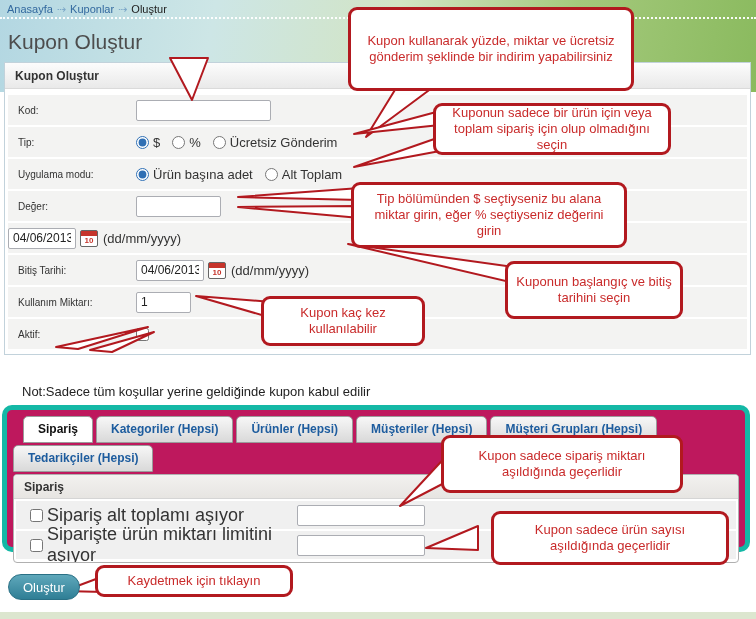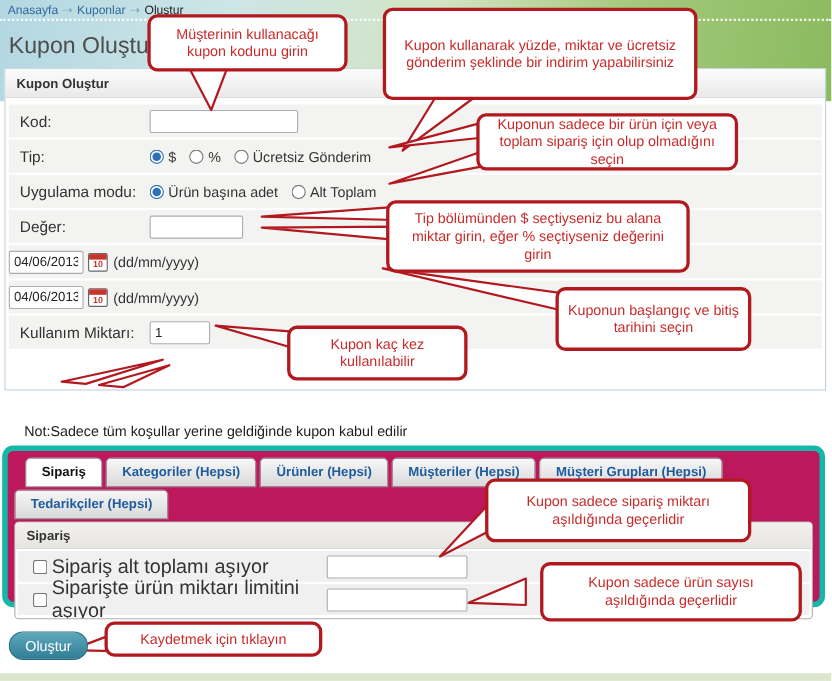--- a/index.html
+++ b/index.html
@@ -19,21 +19,21 @@
 
   .page-title { position:absolute; left:8px; top:30px; font-size:21px; color:#4d4d4d; }
 
   
   .panel { position:absolute; left:4px; top:62px; width:747px; height:293px; background:#fff;
     border:1px solid #c2d2db; }
   .panel-header { height:26px; line-height:26px; padding-left:10px; font-size:12px; font-weight:bold; color:#333;
     background:linear-gradient(#fcfcfc,#e9e9e9); border-bottom:1px solid #dadada; }
   .rows { padding:6px 3px 0 3px; }
   .frow { height:30px; margin-bottom:2px; background:#f3f3f2; display:flex; align-items:center; }
-  .flabel { width:128px; padding-left:10px; font-size:14px; color:#333; flex:none; }
+  .flabel { width:128px; padding-left:10px; font-size:10px; color:#333; flex:none; }
   .fctrl { display:flex; align-items:center; }
   input[type=text] { border:1px solid #abadb3; border-radius:2px; height:21px; font-size:12px;
     padding:0 4px; font-family:"Liberation Sans", sans-serif; color:#222; background:#fff; }
   .in-kod { width:135px; }
   .in-deger { width:85px; }
   .in-date { width:68px; font-size:11px; }
   .in-adet { width:55px; }
   input[type=radio], input[type=checkbox] { accent-color:#2f6fb4; width:13px; height:13px; margin-right:4px; }
   .radio-lab { font-size:13px; color:#333; margin-right:12px; }
   .hint { font-size:13px; color:#333; margin-left:5px; }
@@ -147,37 +147,44 @@
           <input type="text" class="in-date" value="04/06/2013" style="">
           <span class="cal">
               <span class="cal-top"></span>
               <span class="cal-day">10</span>
             </span>
           <span class="hint">(dd/mm/yyyy)</span>
         </div>
       </div>
 
       <div class="frow">
+        <div class="flabel">Bitiş Tarihi:</div>
         <div class="fctrl">
           <input type="text" class="in-date" value="04/06/2013" style="">
           <span class="cal">
               <span class="cal-top"></span>
               <span class="cal-day">10</span>
             </span>
           <span class="hint">(dd/mm/yyyy)</span>
         </div>
       </div>
 
       <div class="frow">
         <div class="flabel">Kullanım Miktarı:</div>
         <div class="fctrl">
           <input type="text" class="in-adet" value="1" style="">
         </div>
       </div>
 
+      <div class="frow">
+        <div class="flabel">Aktif:</div>
+        <div class="fctrl">
+          <input type="checkbox" style="">
+        </div>
+      </div>
 
     </div>
   </div>
 
   <div class="note-line">Not:Sadece tüm koşullar yerine geldiğinde kupon kabul edilir</div>
 
   <div class="red-section">
     <div class="tabs-row r1">
       <div class="tab active">Sipariş</div>
       <div class="tab">Kategoriler (Hepsi)</div>
@@ -218,21 +225,20 @@
       <polygon points="514,267 514,283 348,244"></polygon>
       <polygon points="272,302 272,318 196,296"></polygon>
       <polygon points="56,347 78,349 148,327"></polygon>
       <polygon points="90,350 112,352 154,332"></polygon>
       <polygon points="450,452 450,480 400,506"></polygon>
       <polygon points="478,526 478,550 426,548"></polygon>
       <polygon points="104,576 104,592 64,591"></polygon>
     </g>
   </svg>
 
-  <div class="callout co-a">Müşterinin kullanacağı kupon kodunu girin</div>
   <div class="callout co-b">Kupon kullanarak yüzde, miktar ve ücretsiz gönderim şeklinde bir indirim yapabilirsiniz</div>
   <div class="callout co-c">Kuponun sadece bir ürün için veya toplam sipariş için olup olmadığını seçin</div>
   <div class="callout co-d">Tip bölümünden $ seçtiyseniz bu alana miktar girin, eğer % seçtiyseniz değerini girin</div>
   <div class="callout co-e">Kuponun başlangıç ve bitiş tarihini seçin</div>
   <div class="callout co-f">Kupon kaç kez kullanılabilir</div>
   <div class="callout co-h">Kupon sadece sipariş miktarı aşıldığında geçerlidir</div>
   <div class="callout co-i">Kupon sadece ürün sayısı aşıldığında geçerlidir</div>
   <div class="callout co-j">Kaydetmek için tıklayın</div>
 
 </div>

